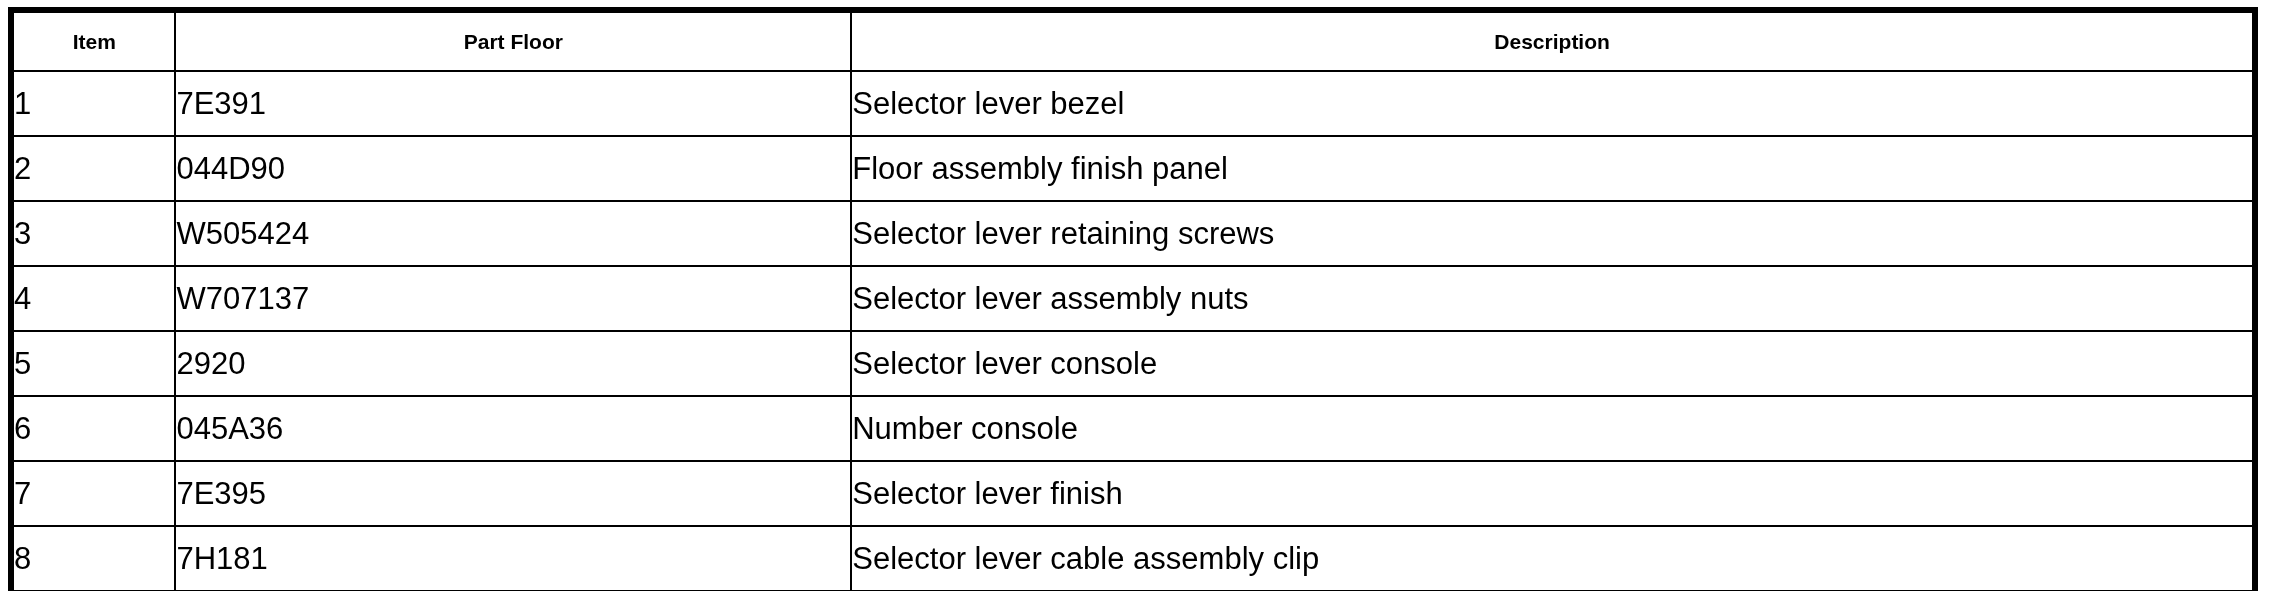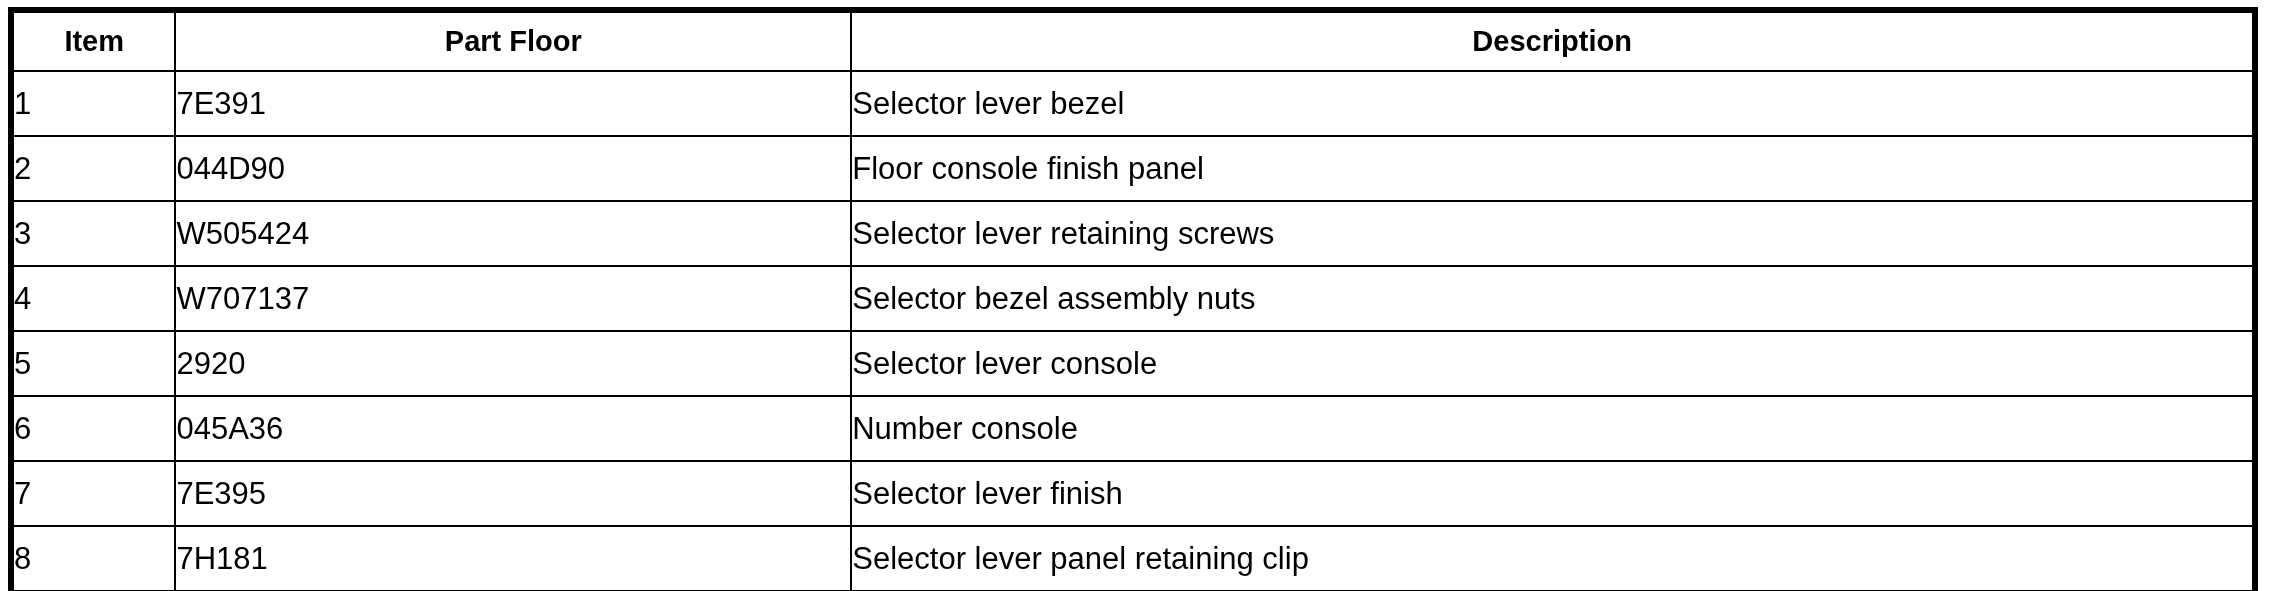--- a/index.html
+++ b/index.html
@@ -44,21 +44,21 @@
     border: 2px solid #000000;
     padding: 0;
     vertical-align: middle;
     background: #ffffff;
   }
 
   .parts-table thead th {
     height: 57px;
     text-align: center;
     font-weight: bold;
-    font-size: 29px;
+    font-size: 21px;
     line-height: 57px;
     letter-spacing: 0px;
   }
 
   .parts-table tbody td {
     height: 63px;
     font-weight: normal;
     font-size: 31px;
     line-height: 63px;
     text-align: left;
@@ -114,21 +114,21 @@
       </tr>
 
       <tr>
         <td class="cell-item">
             <span class="cell-text">2</span>
           </td>
         <td class="cell-part">
             <span class="cell-text">044D90</span>
           </td>
         <td class="cell-desc">
-            <span class="cell-text">Floor console finish panel</span>
+            <span class="cell-text">Floor assembly finish panel</span>
           </td>
       </tr>
 
       <tr>
         <td class="cell-item">
             <span class="cell-text">3</span>
           </td>
         <td class="cell-part">
             <span class="cell-text">W505424</span>
           </td>
@@ -138,21 +138,21 @@
       </tr>
 
       <tr>
         <td class="cell-item">
             <span class="cell-text">4</span>
           </td>
         <td class="cell-part">
             <span class="cell-text">W707137</span>
           </td>
         <td class="cell-desc">
-            <span class="cell-text">Selector bezel assembly nuts</span>
+            <span class="cell-text">Selector lever assembly nuts</span>
           </td>
       </tr>
 
       <tr>
         <td class="cell-item">
             <span class="cell-text">5</span>
           </td>
         <td class="cell-part">
             <span class="cell-text">2920</span>
           </td>
@@ -186,20 +186,20 @@
       </tr>
 
       <tr>
         <td class="cell-item">
             <span class="cell-text">8</span>
           </td>
         <td class="cell-part">
             <span class="cell-text">7H181</span>
           </td>
         <td class="cell-desc">
-            <span class="cell-text">Selector lever panel retaining clip</span>
+            <span class="cell-text">Selector lever cable assembly clip</span>
           </td>
       </tr>
 
     </tbody>
   </table>
 
 </div>
 
 </body></html>

